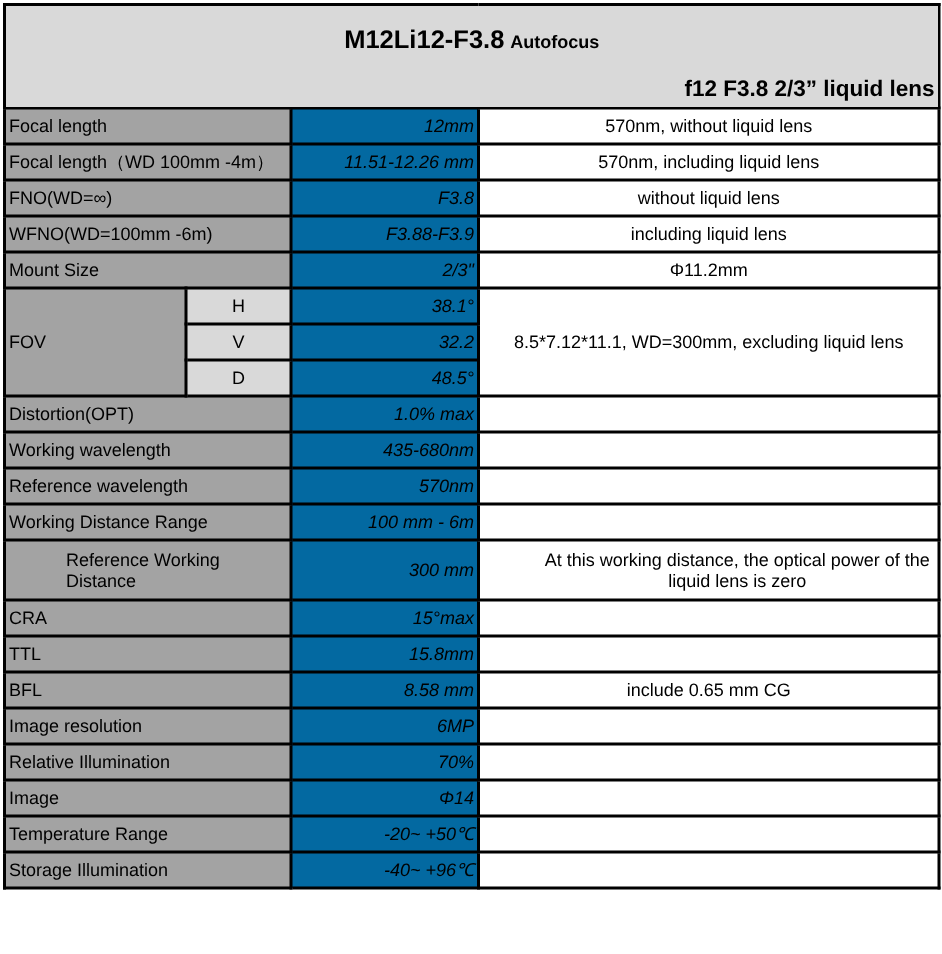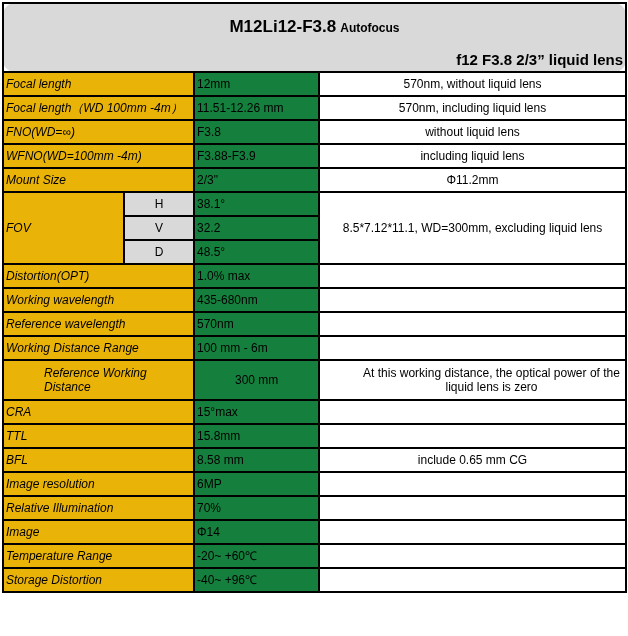--- a/index.html
+++ b/index.html
@@ -1,25 +1,25 @@
 <!DOCTYPE html>
 <html><head>
   <meta charset="utf-8">
   <style>
     html, body { margin: 0; padding: 0; background: #ffffff; }
     body { width: 628px; height: 636px; position: relative; overflow: hidden;
            font-family: "Liberation Sans", sans-serif; color: #000; }
     .sheet { position: absolute; left: 2px; top: 2px; width: 623px; }
     table { border-collapse: collapse; width: 623px; table-layout: fixed; }
     td { border: 2px solid #000; padding: 0 2px; font-size: 12px; height: 22px; line-height: 14px; }
-    td.label { background: #eab308; text-align: left; font-style: italic; }
+    td.label { background: #a3a3a3; text-align: left; }
     td.sub { background: #d9d9d9; text-align: center; }
-    td.val { background: #15803d; text-align: left; }
+    td.val { background: #0369a1; text-align: right; font-style: italic; }
     td.note { background: #fff; text-align: center; margin-left: 40px; }
-    .header-cell { background: #d9d9d9; height: 67px; position: relative; padding: 0; border-radius: 12px; }
+    .header-cell { background: #d9d9d9; height: 67px; position: relative; padding: 0; }
     .title { position: absolute; left: 0; right: 0; top: 16px; text-align: center; }
     .title-main { font-size: 17px; font-weight: bold; }
     .title-sub { font-size: 12px; font-weight: bold; margin-left: 4px; }
     .subtitle { position: absolute; right: 2px; bottom: 4px; font-size: 15px; font-weight: bold; }
     tr.tall td { height: 38px; padding-left: 40px; }
   </style>
 </head>
 <body>
 
 <div class="sheet">
@@ -49,21 +49,21 @@
       <td colspan="2" class="label">Focal length（WD 100mm -4m）</td>
       <td class="val">11.51-12.26 mm</td>
       <td class="note">570nm, including liquid lens</td>
     </tr>
     <tr>
       <td colspan="2" class="label">FNO(WD=∞)</td>
       <td class="val">F3.8</td>
       <td class="note">without liquid lens</td>
     </tr>
     <tr>
-      <td colspan="2" class="label">WFNO(WD=100mm -4m)</td>
+      <td colspan="2" class="label">WFNO(WD=100mm -6m)</td>
       <td class="val">F3.88-F3.9</td>
       <td class="note">including liquid lens</td>
     </tr>
     <tr>
       <td colspan="2" class="label">Mount Size</td>
       <td class="val">2/3"</td>
       <td class="note">Φ11.2mm</td>
     </tr>
 
     <tr>
@@ -131,23 +131,23 @@
       <td class="val">70%</td>
       <td class="note"></td>
     </tr>
     <tr>
       <td colspan="2" class="label">Image</td>
       <td class="val">Φ14</td>
       <td class="note"></td>
     </tr>
     <tr>
       <td colspan="2" class="label">Temperature Range</td>
-      <td class="val">-20~ +60℃</td>
+      <td class="val">-20~ +50℃</td>
       <td class="note"></td>
     </tr>
     <tr>
-      <td colspan="2" class="label">Storage Distortion</td>
+      <td colspan="2" class="label">Storage Illumination</td>
       <td class="val">-40~ +96℃</td>
       <td class="note"></td>
     </tr>
   </tbody>
     </table>
 </div>
 
 </body></html>

